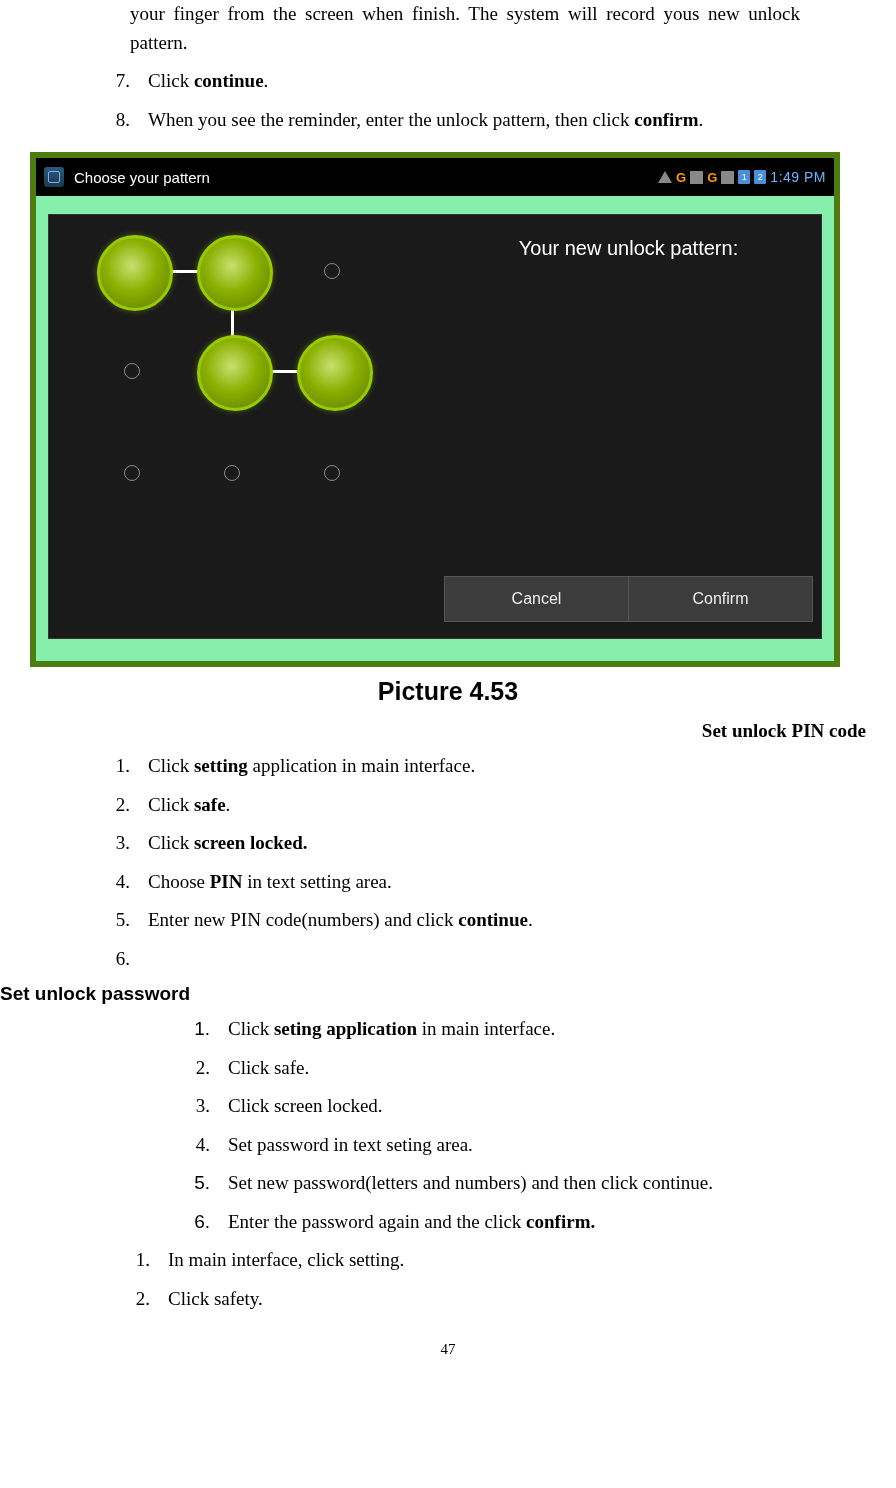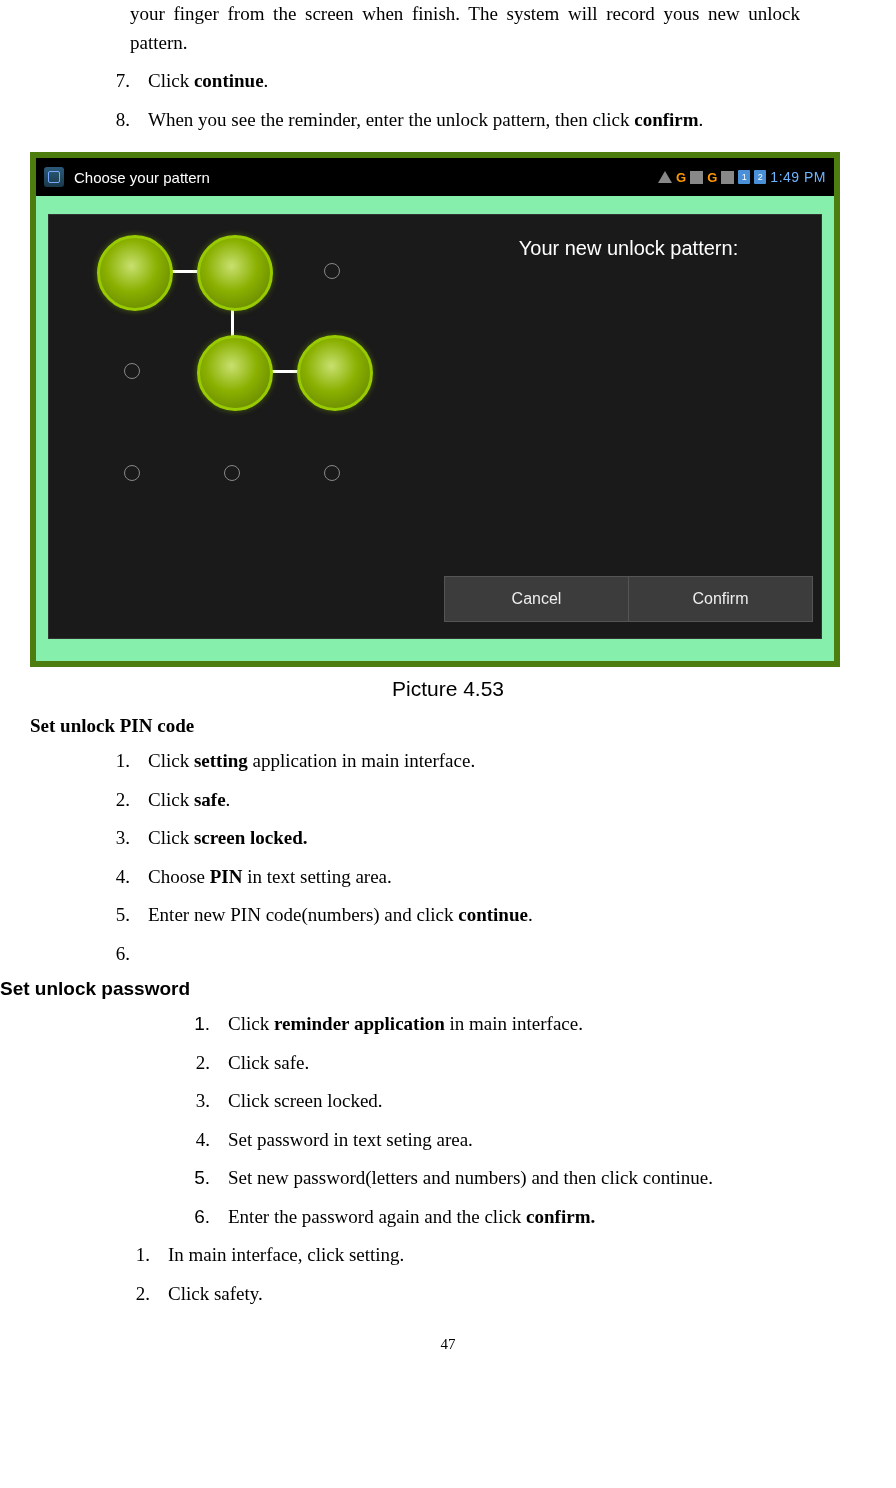--- a/index.html
+++ b/index.html
@@ -150,28 +150,29 @@
     margin-top:auto;display:flex;height:44px;border:1px solid #555;margin-bottom:16px;
   }
   .btn{
     flex:1;background:#3c3c3c;color:#eee;display:flex;align-items:center;justify-content:center;
     font-size:16px;font-family:Arial,Helvetica,sans-serif;
   }
   .btn + .btn{border-left:1px solid #555;}
 
   .caption{
     font-family: Arial, Helvetica, sans-serif;
-    font-weight: normal;
+    font-weight: bold;
     text-align: center;
-    font-size: 21px;
+    font-size: 25px;
     margin: 10px 0 14px 0;
   }
   .heading{
     font-weight: bold;
     margin: 6px 0 6px 0;
+    text-align: right;
   }
   .heading-sans{
     font-family: Arial, Helvetica, sans-serif;
     font-weight: bold;
     font-size: 19px;
     margin: 10px 0 6px -30px;
   }
   .page-num{
     text-align:center;font-size:15px;margin-top:28px;font-family:"Times New Roman",serif;
   }
@@ -266,21 +267,21 @@
       </li>
       <li>
         <span class="num">6.</span>
       </li>
     </ol>
 
   <div class="heading-sans">Set unlock password</div>
   <ol class="numbered2" id="list-s2">
       <li>
         <span class="num" style="font-family: Arial, Helvetica, sans-serif; font-weight: normal;">1.</span>
-        <span><span>Click </span><span class="bold">reminder application</span><span> in main interface.</span></span>
+        <span><span>Click </span><span class="bold">seting application</span><span> in main interface.</span></span>
       </li>
       <li>
         <span class="num">2.</span>
         <span><span>Click safe.</span><span></span></span>
       </li>
       <li>
         <span class="num">3.</span>
         <span><span>Click screen locked.</span><span></span></span>
       </li>
       <li>

